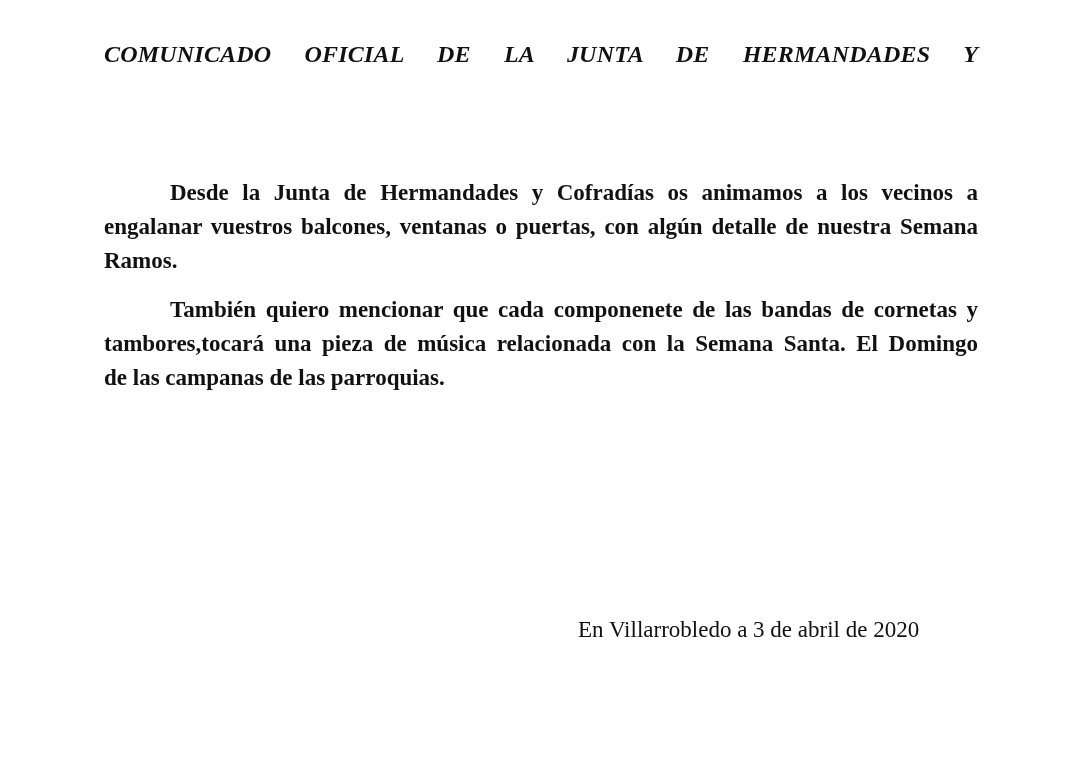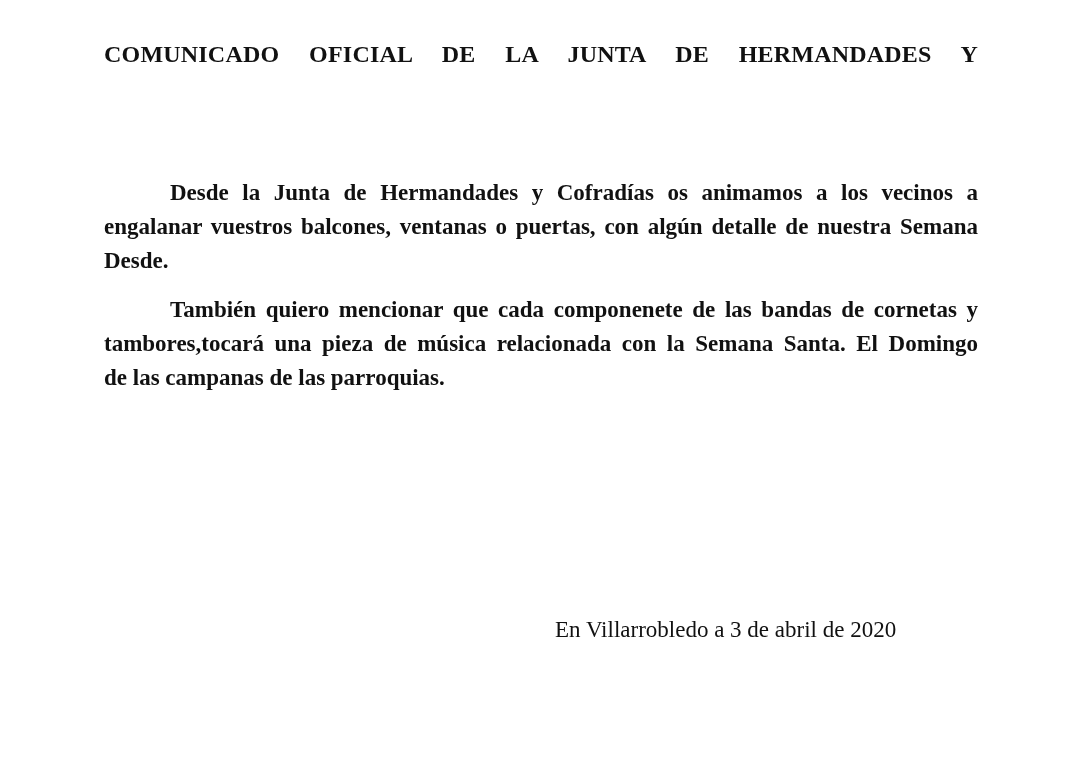--- a/index.html
+++ b/index.html
@@ -32,20 +32,21 @@
       line-height: 33px;
       letter-spacing: 0.2px;
       margin: 0;
       text-align: justify;
       text-align-last: left;
     }
     .title .line1 {
       display: block;
       text-align: justify;
       text-align-last: justify;
+      font-style: italic;
     }
     .title .line2 {
       display: block;
       text-align: left;
     }
     .para {
       position: absolute;
       left: 104px;
       width: 874px;
       margin: 0;
@@ -63,41 +64,41 @@
       white-space: normal;
     }
     .para .l.first {
       padding-left: 66px;
     }
     #p1 { top: 176px; }
     #p2 { top: 293px; }
     #p3 { top: 446px; }
     .signature {
       position: absolute;
-      left: 555px;
+      left: 578px;
       top: 613px;
       font-size: 23px;
       line-height: 34px;
       margin: 0;
       white-space: nowrap;
     }
   </style>
 </head>
 <body>
 
 <div class="page">
 
   <h1 class="title">
     <span class="line1">COMUNICADO OFICIAL DE LA JUNTA DE HERMANDADES Y</span>
   </h1>
 
   <p class="para" id="p1">
     <span class="l j first">Desde la Junta de Hermandades y Cofradías os animamos a los vecinos a</span>
     <span class="l j">engalanar vuestros balcones, ventanas o puertas, con algún detalle de nuestra Semana</span>
-    <span class="l">Desde.</span>
+    <span class="l">Ramos.</span>
   </p>
 
   <p class="para" id="p2">
     <span class="l j first">También quiero mencionar que cada componenete de las bandas de cornetas y</span>
     <span class="l j">tambores,tocará una pieza de música relacionada con la Semana Santa. El Domingo</span>
     <span class="l">de las campanas de las parroquias.</span>
   </p>
 
   <p class="para" id="p3">
   </p>

